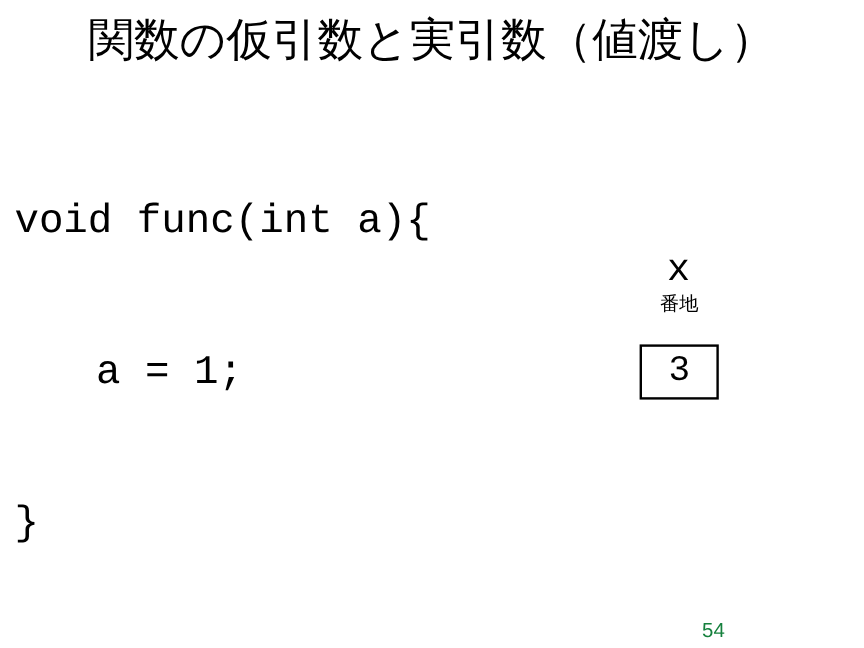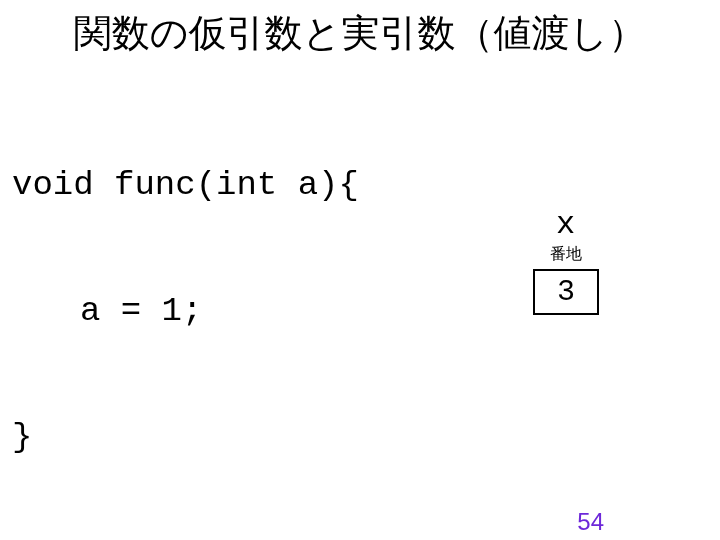--- a/index.html
+++ b/index.html
@@ -68,38 +68,38 @@
   .memdiag .addr {
     font-size: 22px;
     line-height: 22px;
     font-family: "Helvetica Neue", Arial, sans-serif;
     margin-bottom: 0;
   }
   .memdiag .addr2 {
     font-size: 16px;
     line-height: 18px;
     font-family: "Hiragino Sans","Meiryo",Arial,sans-serif;
-    margin-bottom: 6px;
+    margin-bottom: 24px;
     margin-top:-2px;
   }
   .memdiag .box {
     width: 62px;
     height: 42px;
     border: 2px solid #000;
     margin: 0 auto;
     font-size: 30px;
     line-height: 42px;
     font-family: "Lucida Console","Courier New",monospace;
   }
   .pagenum {
     position: absolute;
     bottom: 4px;
     right: 12px;
-    font-size: 24px;
-    color: #6d28d9;
+    font-size: 17px;
+    color: #15803d;
     font-family: "Helvetica Neue", Arial, sans-serif;
   }
 </style>
 </head>
 <body>
 
 <div class="slide">
 
   <div class="title">関数の仮引数と実引数（値渡し）</div>
 

